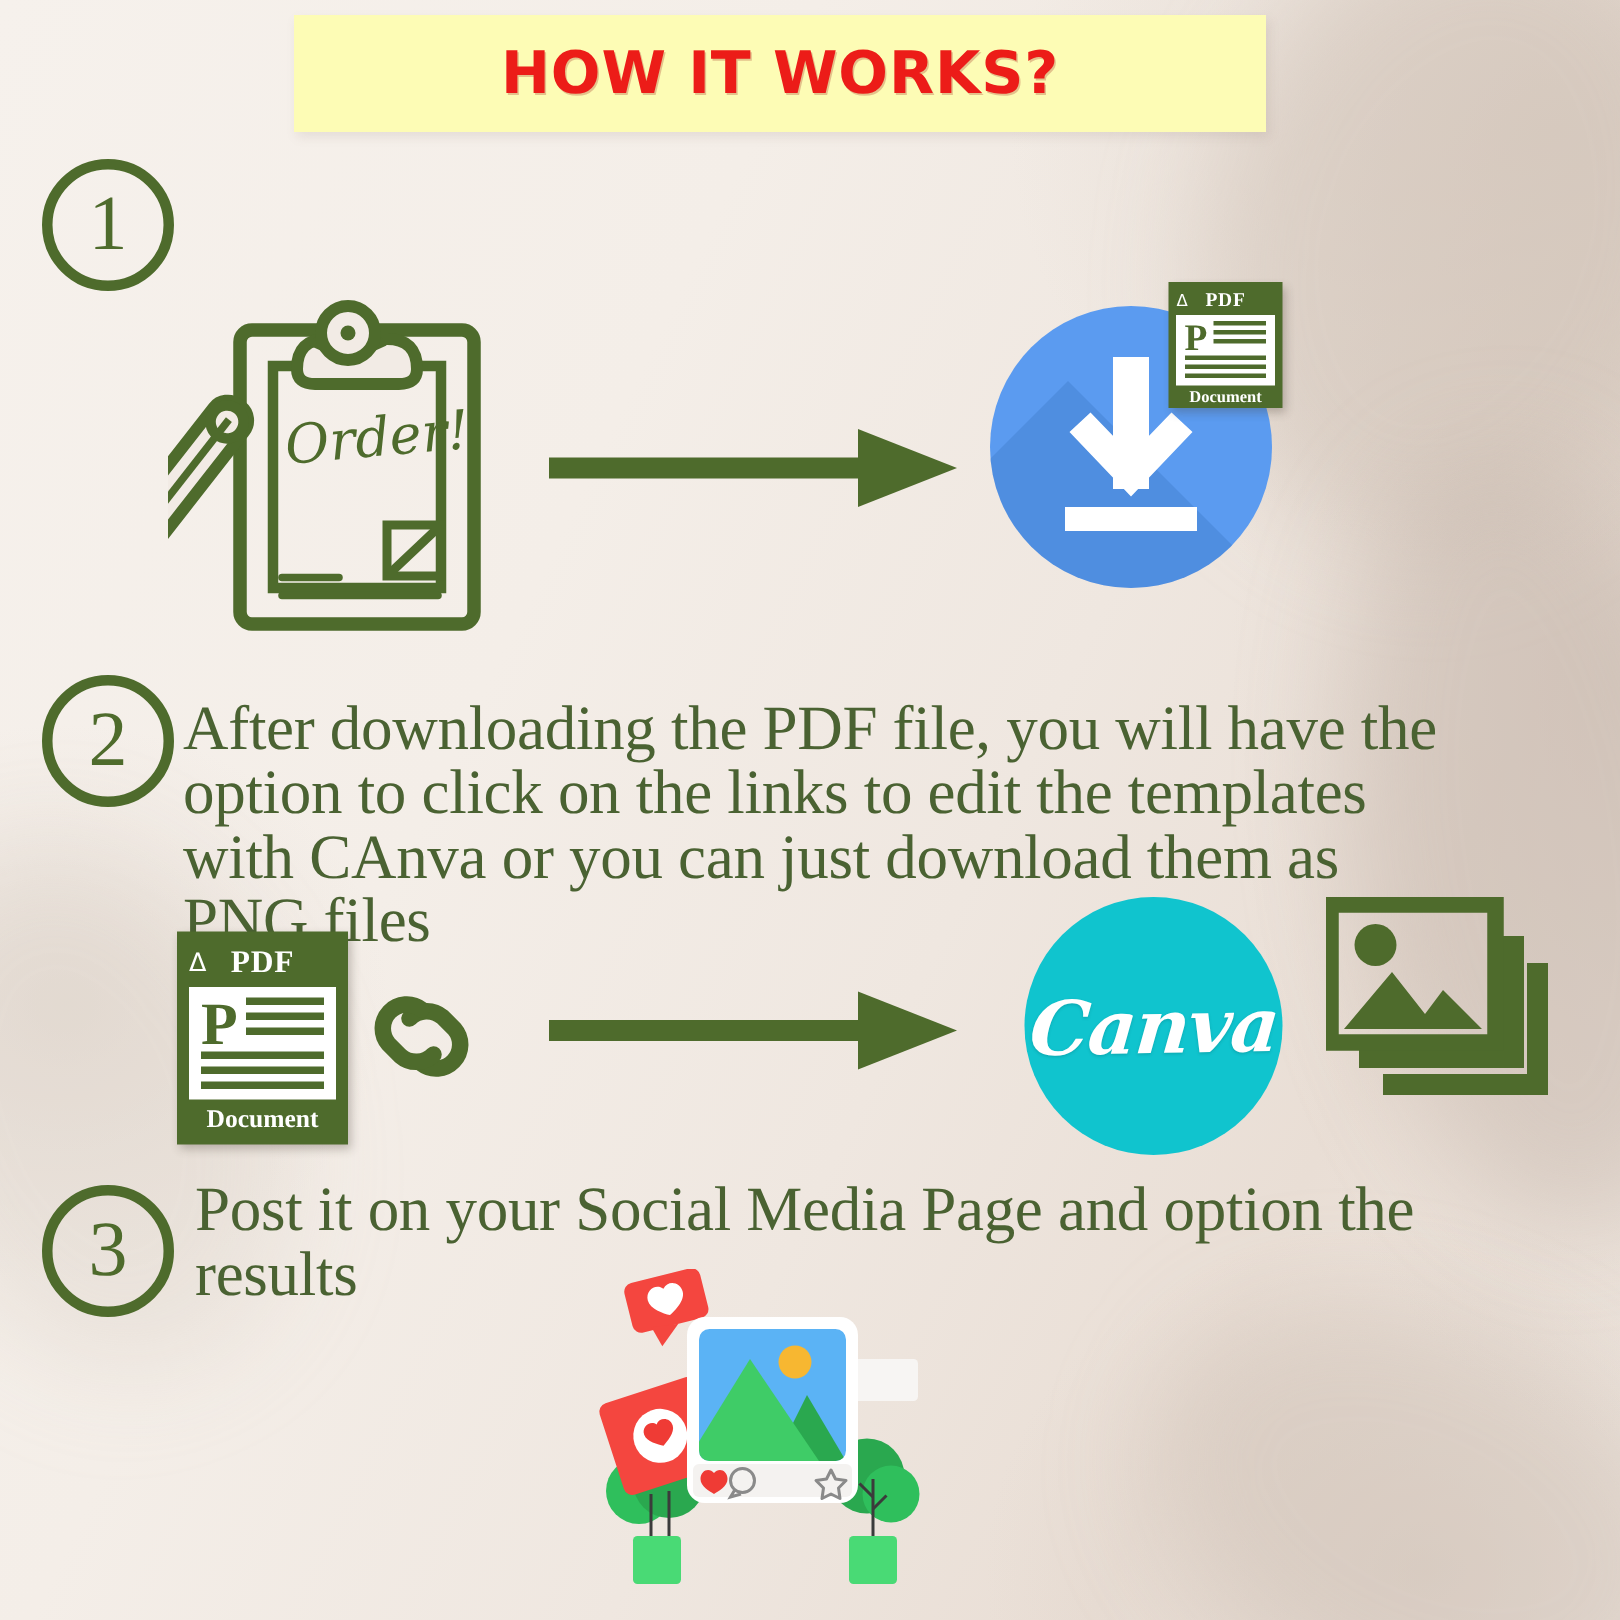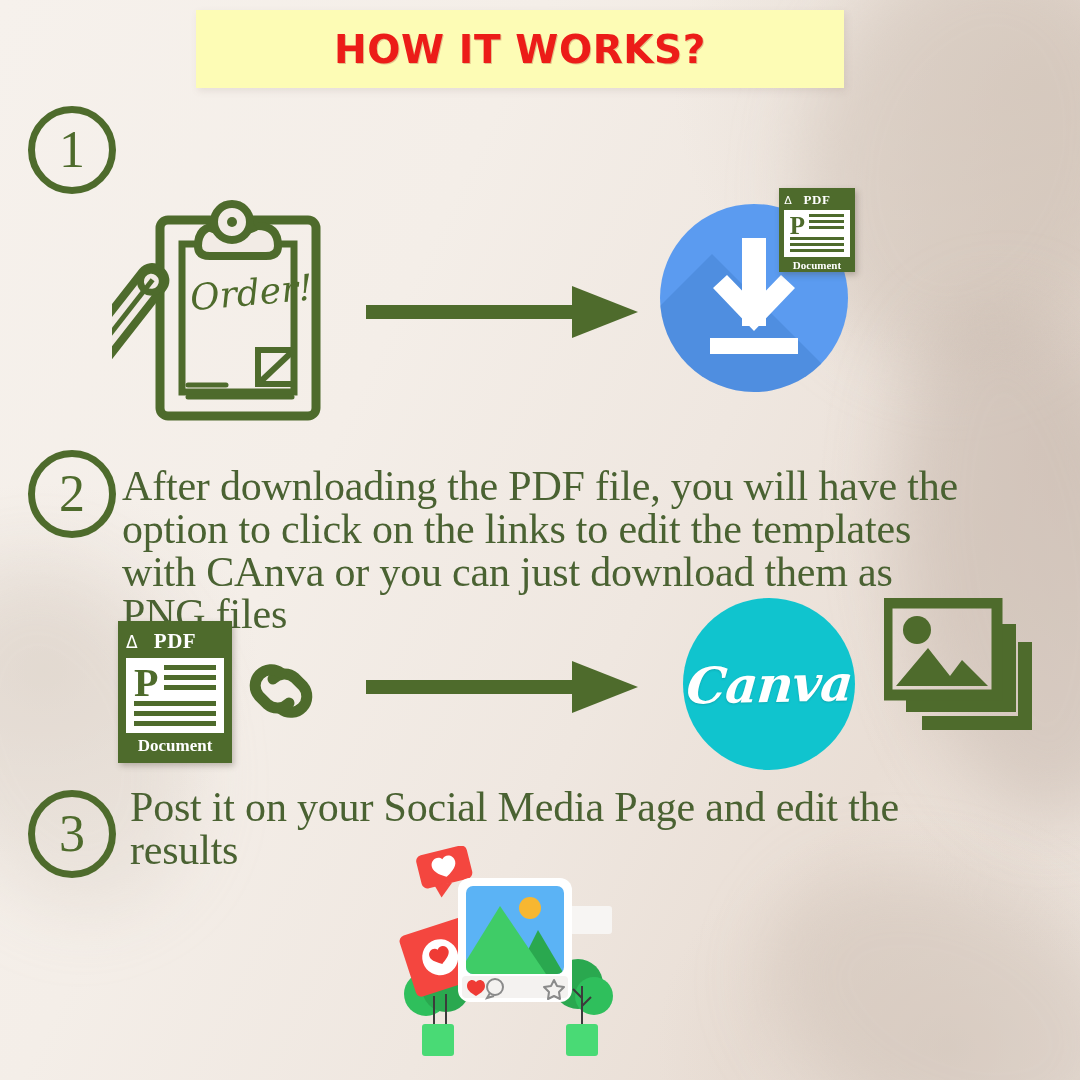--- a/index.html
+++ b/index.html
@@ -354,21 +354,21 @@
 
       <rect x="3" y="5" width="110" height="92" fill="none" stroke="#4e6b2c" stroke-width="11"></rect>
       <circle cx="33" cy="32" r="14" fill="#4e6b2c"></circle>
       <path d="M12 88 L44 50 L66 78 L78 62 L104 88 Z" fill="#4e6b2c"></path>
     </svg>
   </div>
 
   <div class="badge" style="left:28px; top:790px; width:88px; height:88px;">
     <span class="badge-num" style="font-size:52px;">3</span>
   </div>
-  <div class="step-text" style="left:130px; top:786px; width:940px; font-size:42px;">Post it on your Social Media Page and edit the
+  <div class="step-text" style="left:130px; top:786px; width:940px; font-size:42px;">Post it on your Social Media Page and option the
 results</div>
 
   <div id="social-illu">
     <svg width="240" height="228" viewBox="0 0 240 228">
 
       <rect x="168" y="60" width="48" height="28" rx="3" fill="#f7f5f3"></rect>
 
       <g>
         <circle cx="30" cy="148" r="22" fill="#2fbf5c"></circle>
         <circle cx="50" cy="142" r="24" fill="#2aa84f"></circle>

